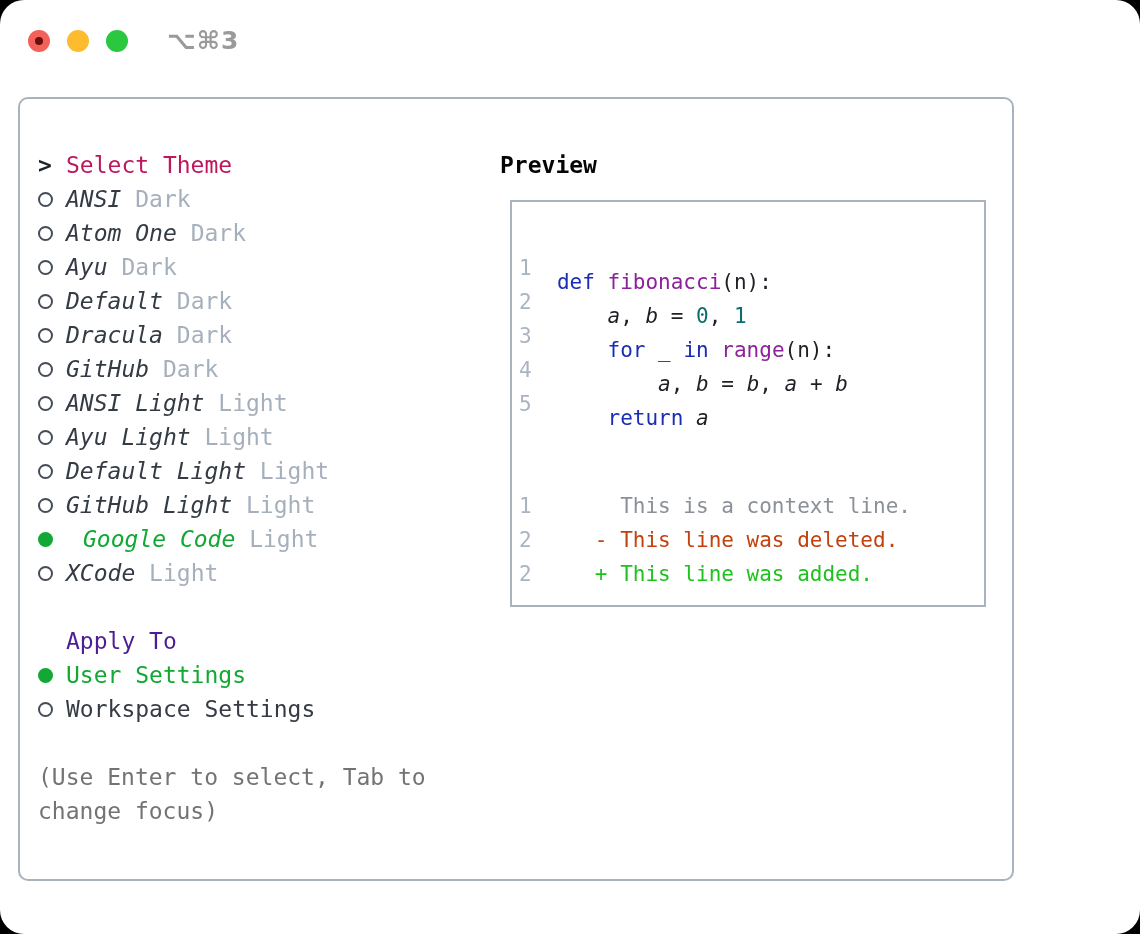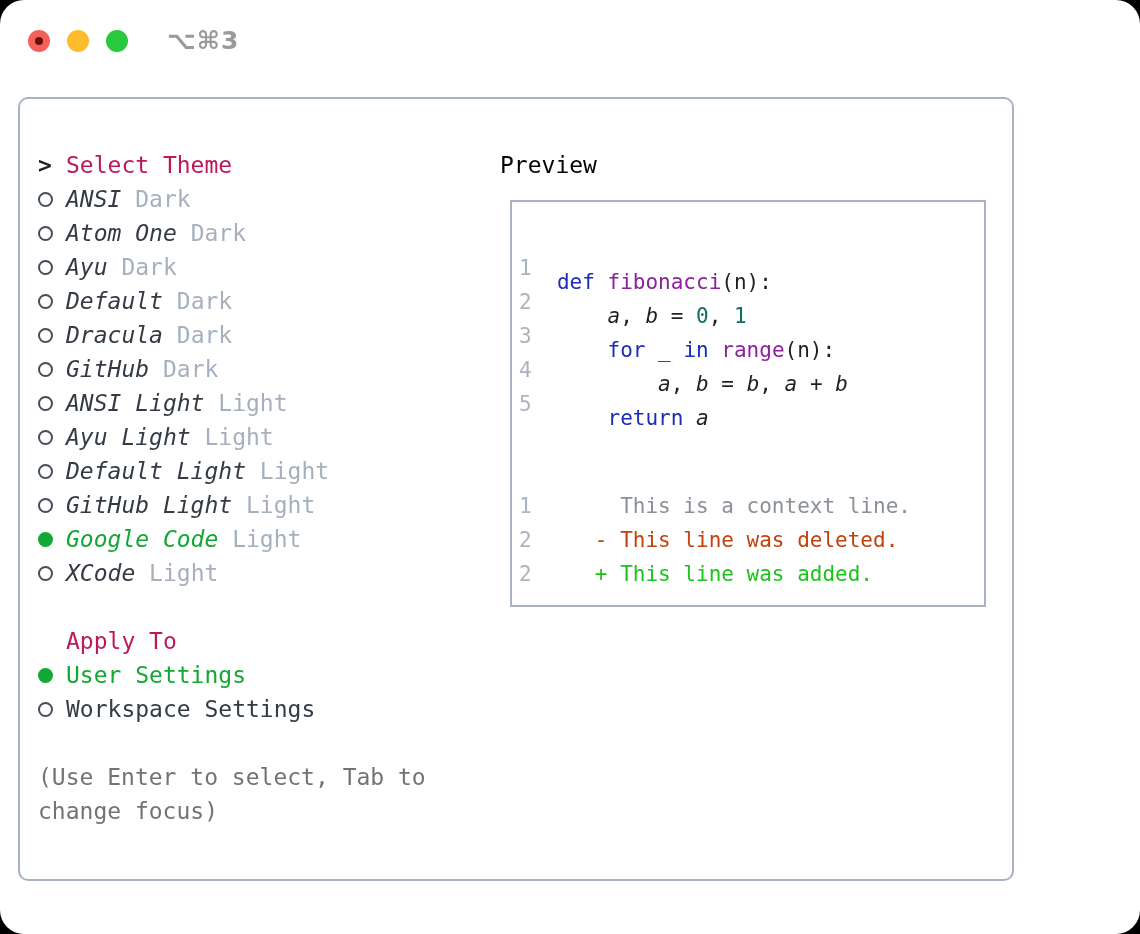--- a/index.html
+++ b/index.html
@@ -22,30 +22,30 @@
     border:2px solid #a9b3bf;border-radius:10px;box-sizing:border-box;background:#fff;}
   
   .left-col{position:absolute;left:38px;top:148px;font-size:23px;color:#343b44;}
   .row{height:34px;display:flex;align-items:center;white-space:pre;}
   .gut{width:28px;display:flex;align-items:center;flex:none;}
   .prompt{color:#1d232b;font-weight:bold;}
   .picker-title{font-weight:normal;color:#be185d;}
   .radio{width:15px;height:15px;border-radius:50%;border:2px solid #454d57;box-sizing:border-box;}
   .radio.selected{border:none;background:#12a833;}
   .t-name{color:#343b44;font-style:italic;}
-  .t-name.selected{color:#12a833;}
+  .t-name.selected{color:#12a833;margin-left:17px;}
   .t-variant{color:#a6b0bd;}
-  .apply-title{color:#be185d;text-align:center;}
+  .apply-title{color:#4c1d95;text-align:center;}
   .opt-label{color:#343b44;}
   .opt-label.selected{color:#12a833;}
   .spacer{height:34px;}
   .hint{color:#737373;font-size:23px;line-height:34px;white-space:pre;}
   
   .preview-title{position:absolute;left:500px;top:148px;height:34px;display:flex;align-items:center;
-    font-size:23px;font-weight:normal;color:#050505;}
+    font-size:23px;font-weight:bold;color:#050505;}
   .preview-box{position:absolute;left:510px;top:200px;width:476px;height:407px;
     border:2px solid #a9b3bf;box-sizing:border-box;padding:49px 0 0 7px;overflow:hidden;}
   .pline{height:34px;display:flex;align-items:center;font-size:21px;white-space:pre;}
   .lnum{color:#a9b4c2;width:3ch;flex:none;}
   .code{color:#1d2025;margin-top:28px;}
   .tok-kw{color:#1b2db5;}
   .tok-fn{color:#8d219c;}
   .tok-num{color:#0c6e6c;}
   .tok-var{color:#1d2025;font-style:italic;}
   .tok-pl{color:#1d2025;}

